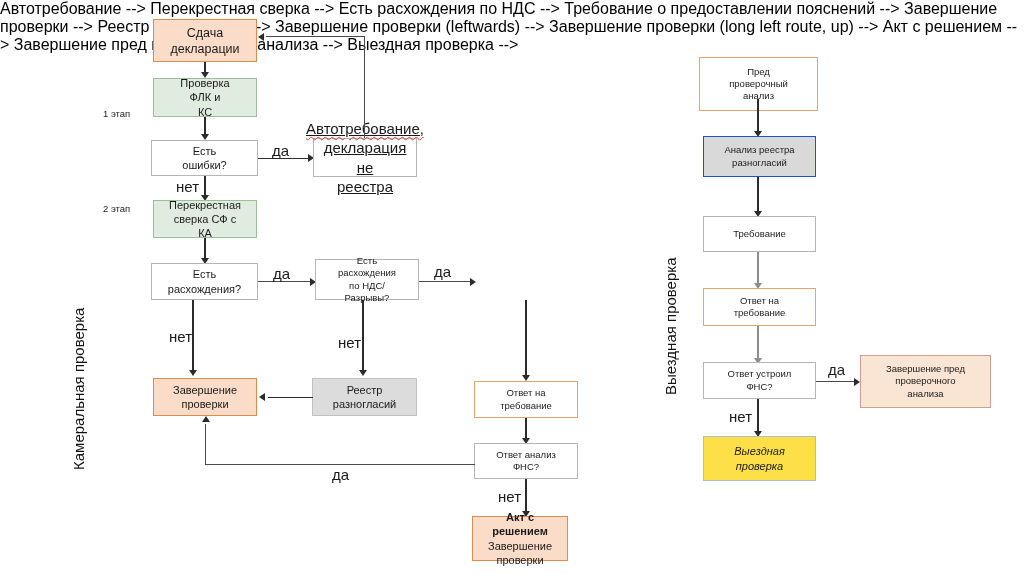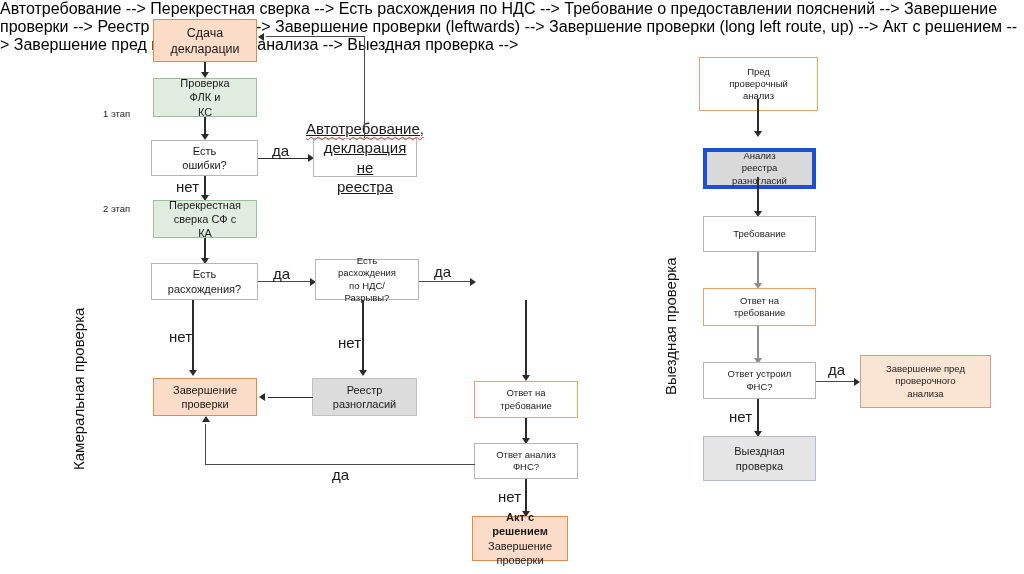--- a/index.html
+++ b/index.html
@@ -32,22 +32,22 @@
     white-space: pre-line;
   }
 
   
   .n-peach   { background: #fbdcc8; border: 1.4px solid #e08a4e; }
   .n-peach-l { background: #fae4d4; border: 1px solid #c9a389; }
   .n-green   { background: #e0ece0; border: 1.2px solid #9bbf9b; }
   .n-white   { background: #ffffff; border: 1px solid #b5b5b5; }
   .n-orange-o{ background: #ffffff; border: 1.3px solid #eda26a; }
   .n-gray    { background: #dcdcdc; border: 1px solid #c0c0c0; }
-  .n-gray-d  { background: #d9d9d9; border: 4px solid #1d4ed8; margin-top: 12px; }
-  .n-bluegray{ background: #e5e5e5; border: 1px solid #b3bccd; }
+  .n-gray-d  { background: #d9d9d9; border: 1px solid #1d4ed8; }
+  .n-bluegray{ background: #fde047; border: 1px solid #b3bccd; font-style: italic; }
 
   .fs-big  { font-size: 12.5px; }
   .fs-mid  { font-size: 11px; }
   .fs-sm   { font-size: 9.5px; }
   .fs-xs   { font-size: 15px; text-decoration: underline; }
 
   .line-bold { font-weight: bold; }
 
   
   .squiggle {

